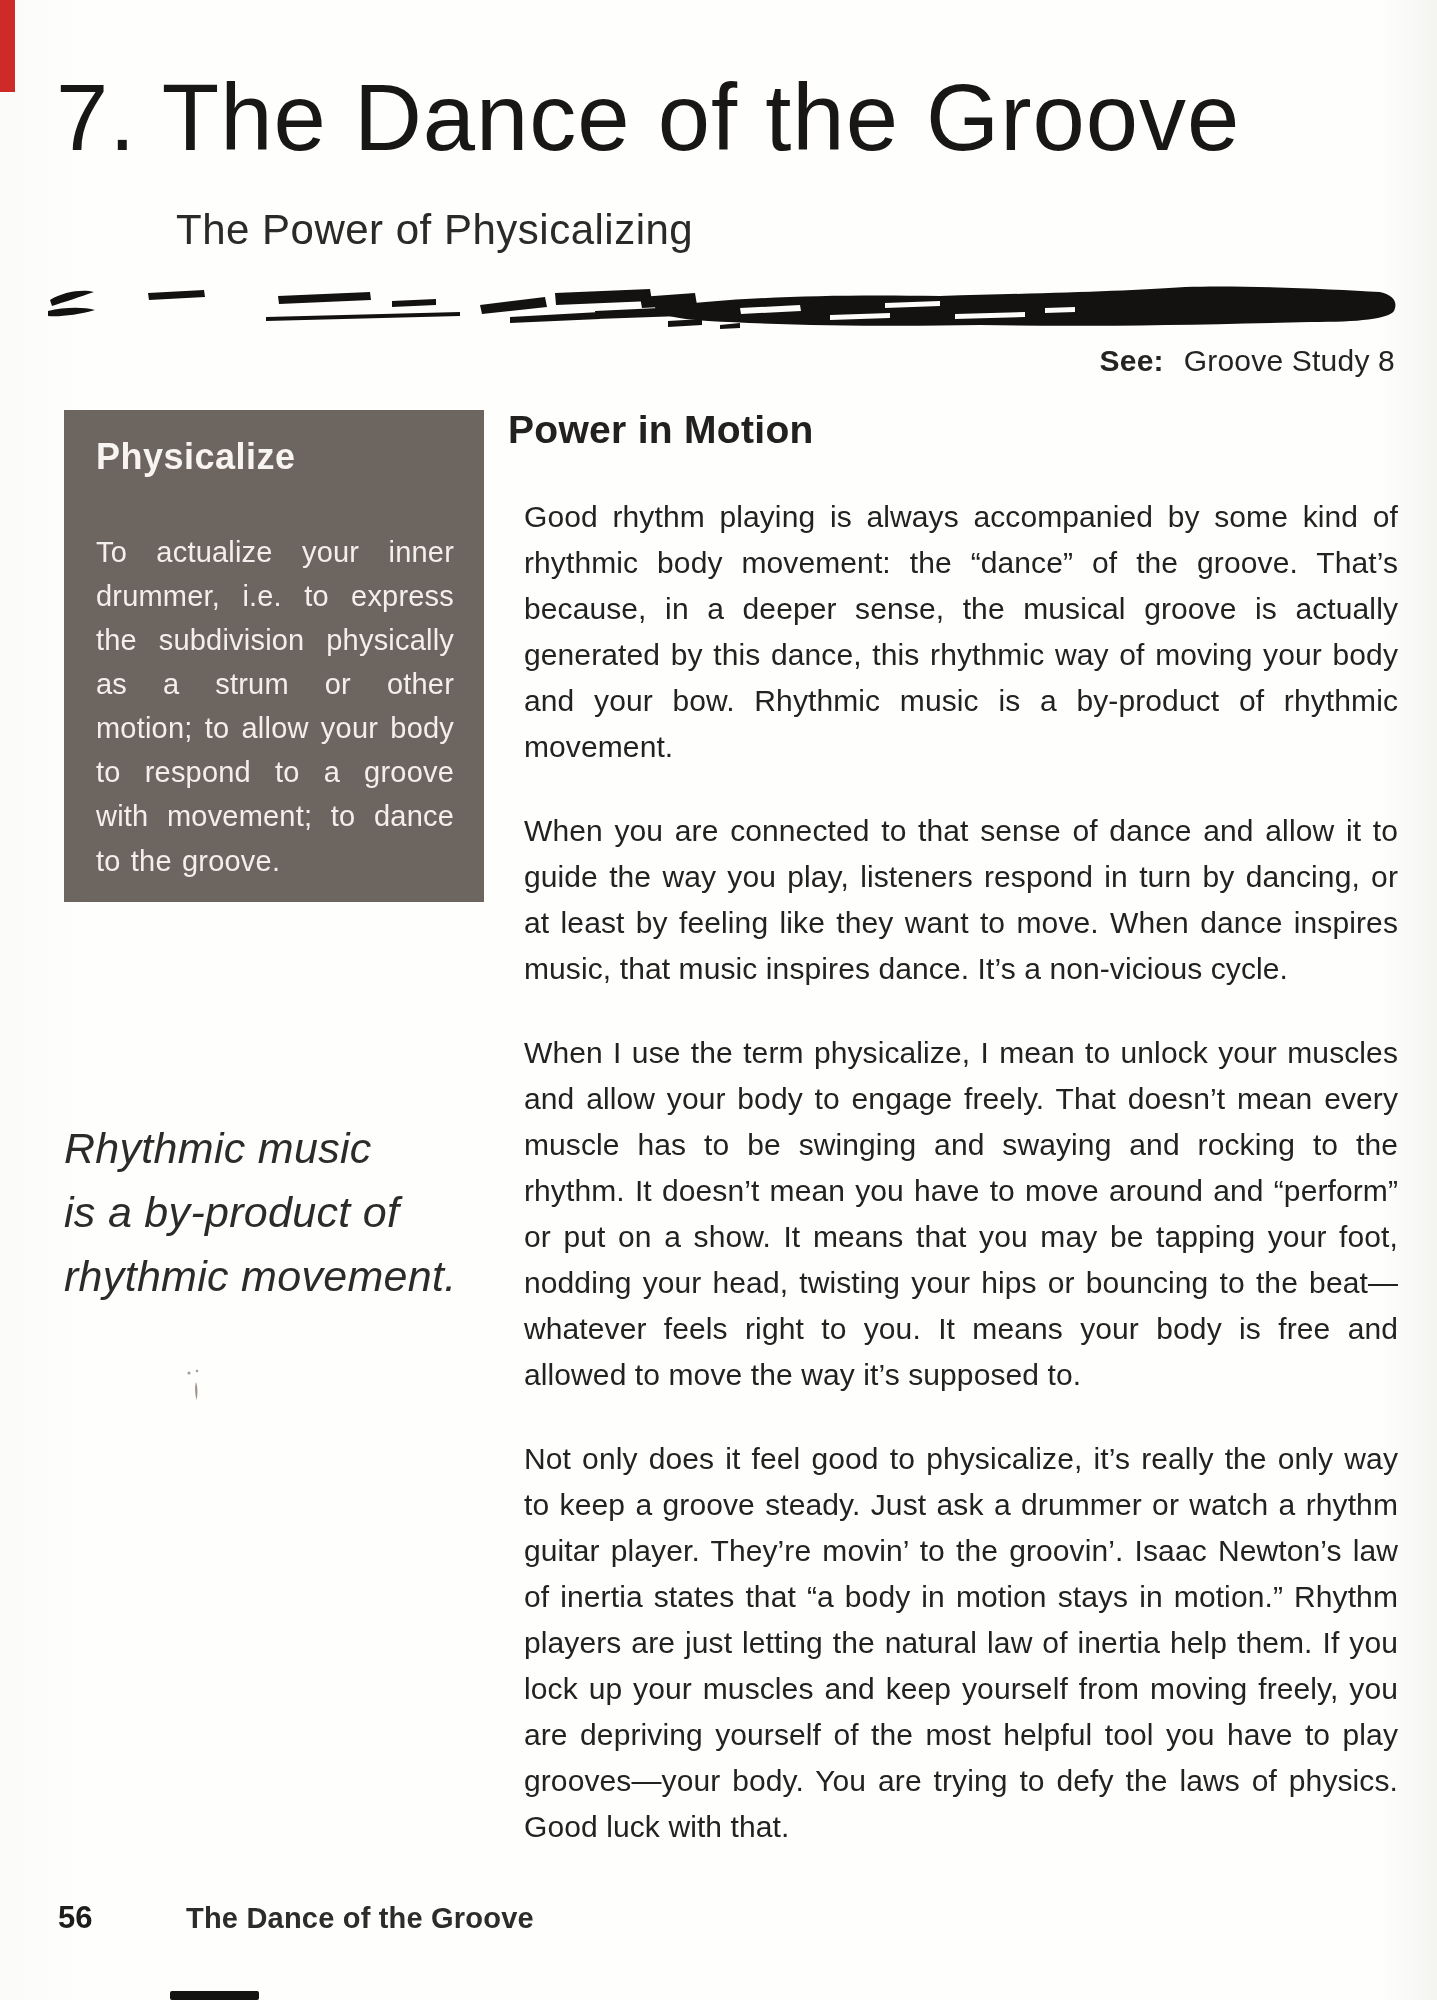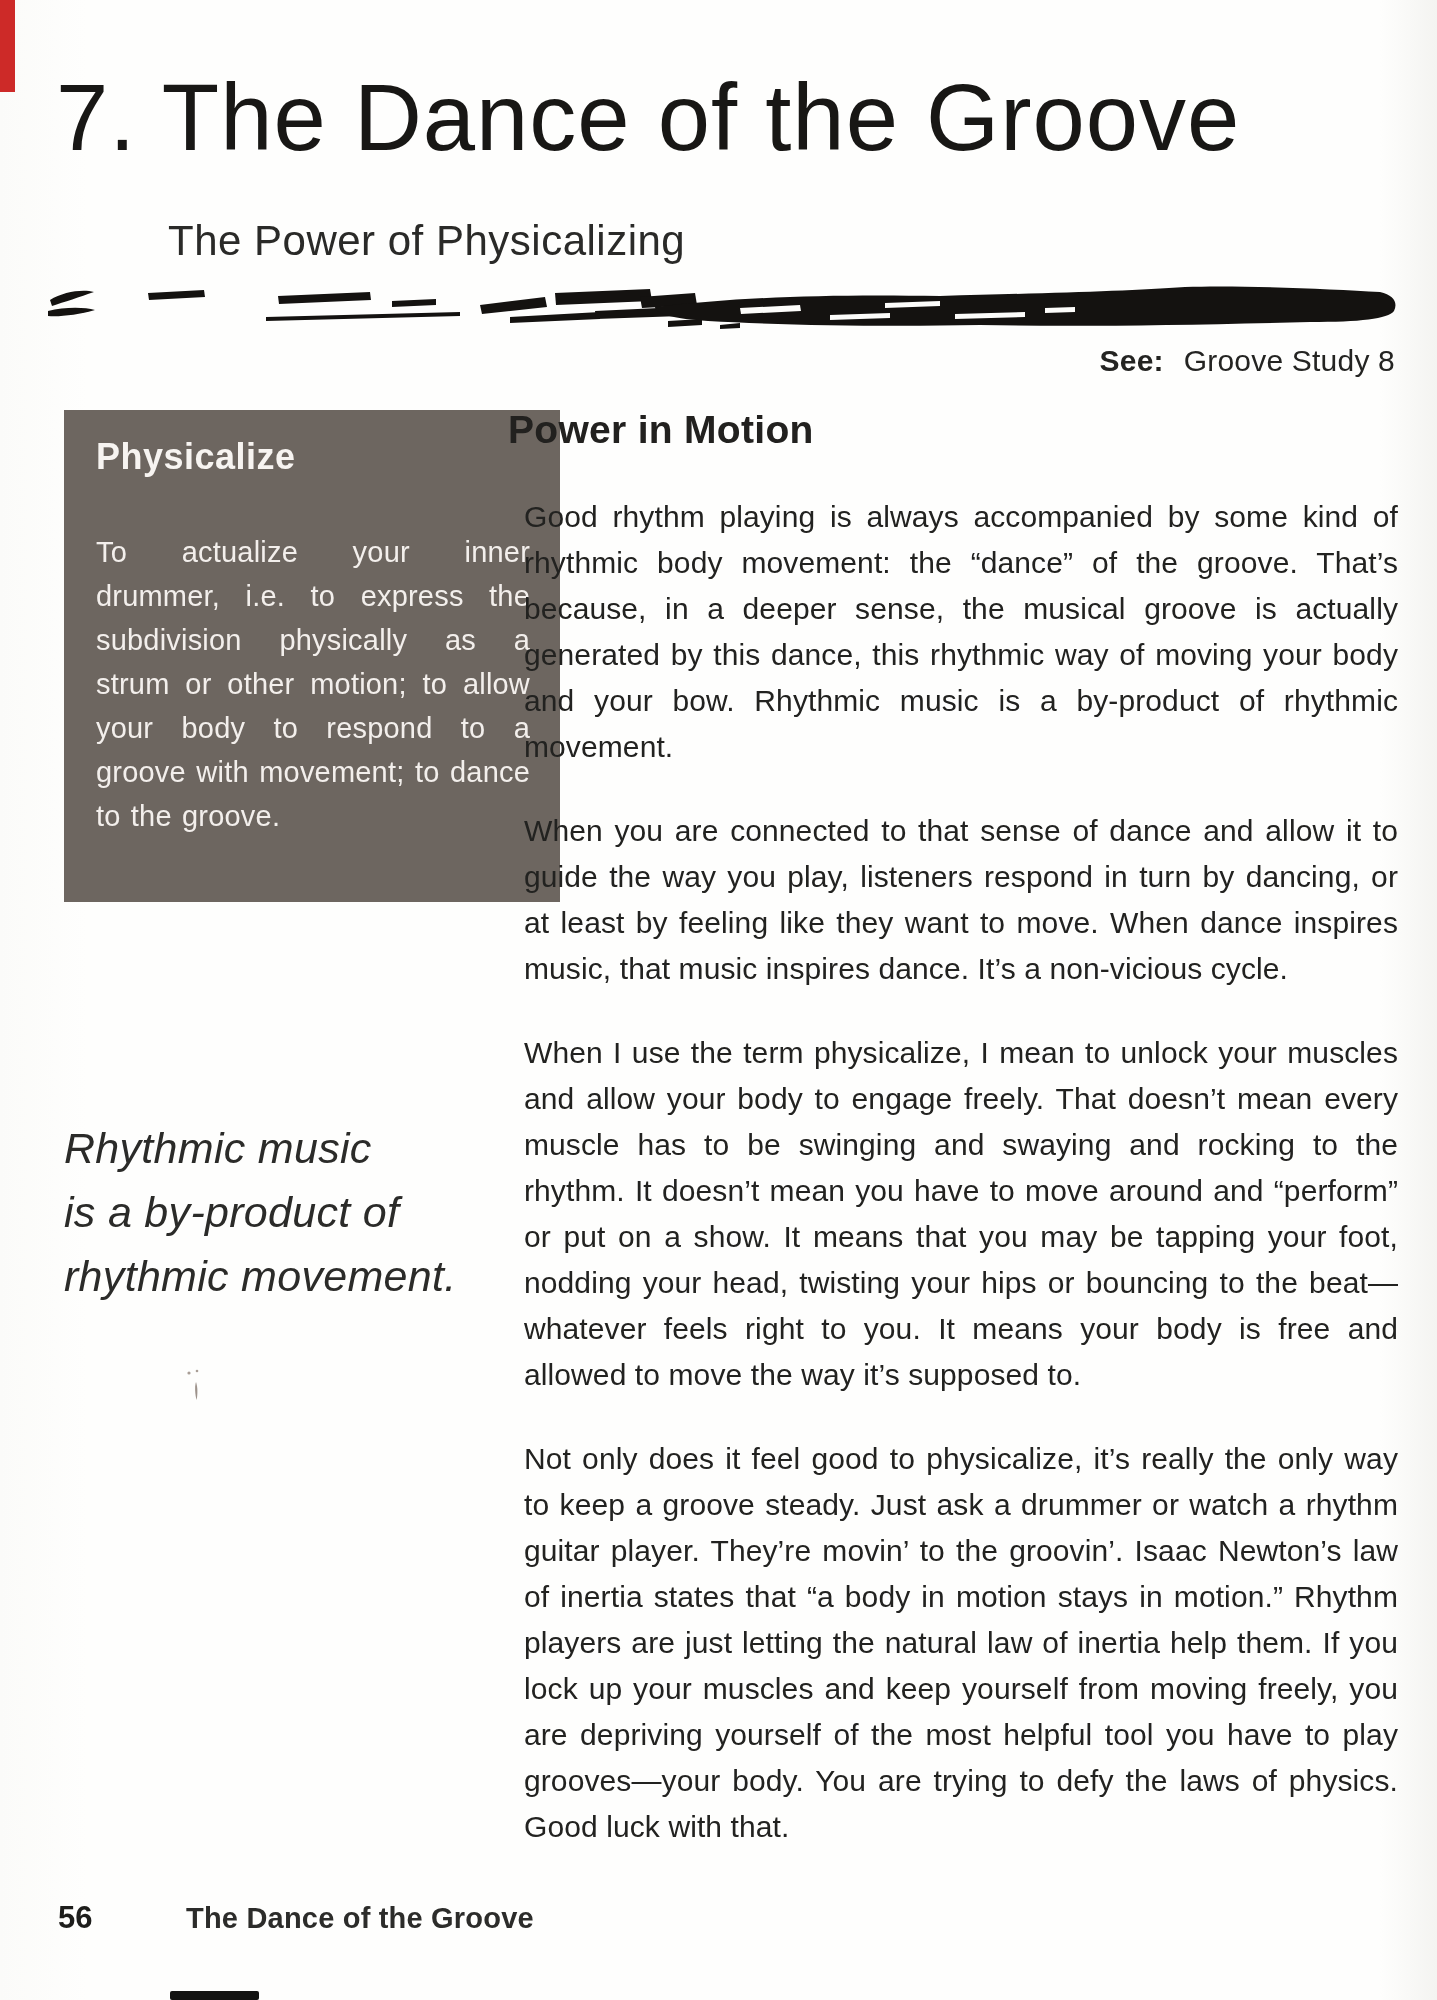--- a/index.html
+++ b/index.html
@@ -17,35 +17,35 @@
   .bottom-bar{position:absolute;left:170px;top:1991px;width:89px;height:9px;background:#131312;border-radius:2px;}
   .ink-smudge{position:absolute;left:184px;top:1368px;width:22px;height:36px;opacity:.75;}
 
   
   .chapter-title{
     position:absolute;left:56px;top:66px;width:1340px;
     font-size:94px;line-height:1.1;font-weight:400;letter-spacing:1px;
     color:#181715;white-space:nowrap;
   }
   .chapter-subtitle{
-    position:absolute;left:168px;top:206px;
-    font-size:42px;font-weight:400;color:#2a2a28;letter-spacing:.5px;white-space:nowrap;margin-top:11px;
+    position:absolute;left:176px;top:206px;
+    font-size:42px;font-weight:400;color:#2a2a28;letter-spacing:.5px;white-space:nowrap;
   }
 
   .brush-divider{position:absolute;left:40px;top:281px;width:1360px;height:58px;}
 
   .see-line{
     position:absolute;right:42px;top:344px;
     font-size:30px;color:#242422;text-align:right;white-space:nowrap;letter-spacing:.2px;
   }
   .see-line .see-label{font-weight:700;margin-right:20px;}
 
   
   .side-box{
-    position:absolute;left:64px;top:410px;width:496px;height:492px;
+    position:absolute;left:64px;top:410px;width:420px;height:492px;
     background:#6d6660;color:#f3efec;box-sizing:border-box;
     padding:26px 30px 0 32px;
   }
   .side-box-title{font-size:36px;font-weight:700;letter-spacing:.5px;margin:0 0 52px 0;color:#f7f4f1;}
   .side-box-body{
     font-size:29px;line-height:1.52;text-align:justify;margin:0;
     letter-spacing:.2px;word-spacing:2px;
   }
 
   

